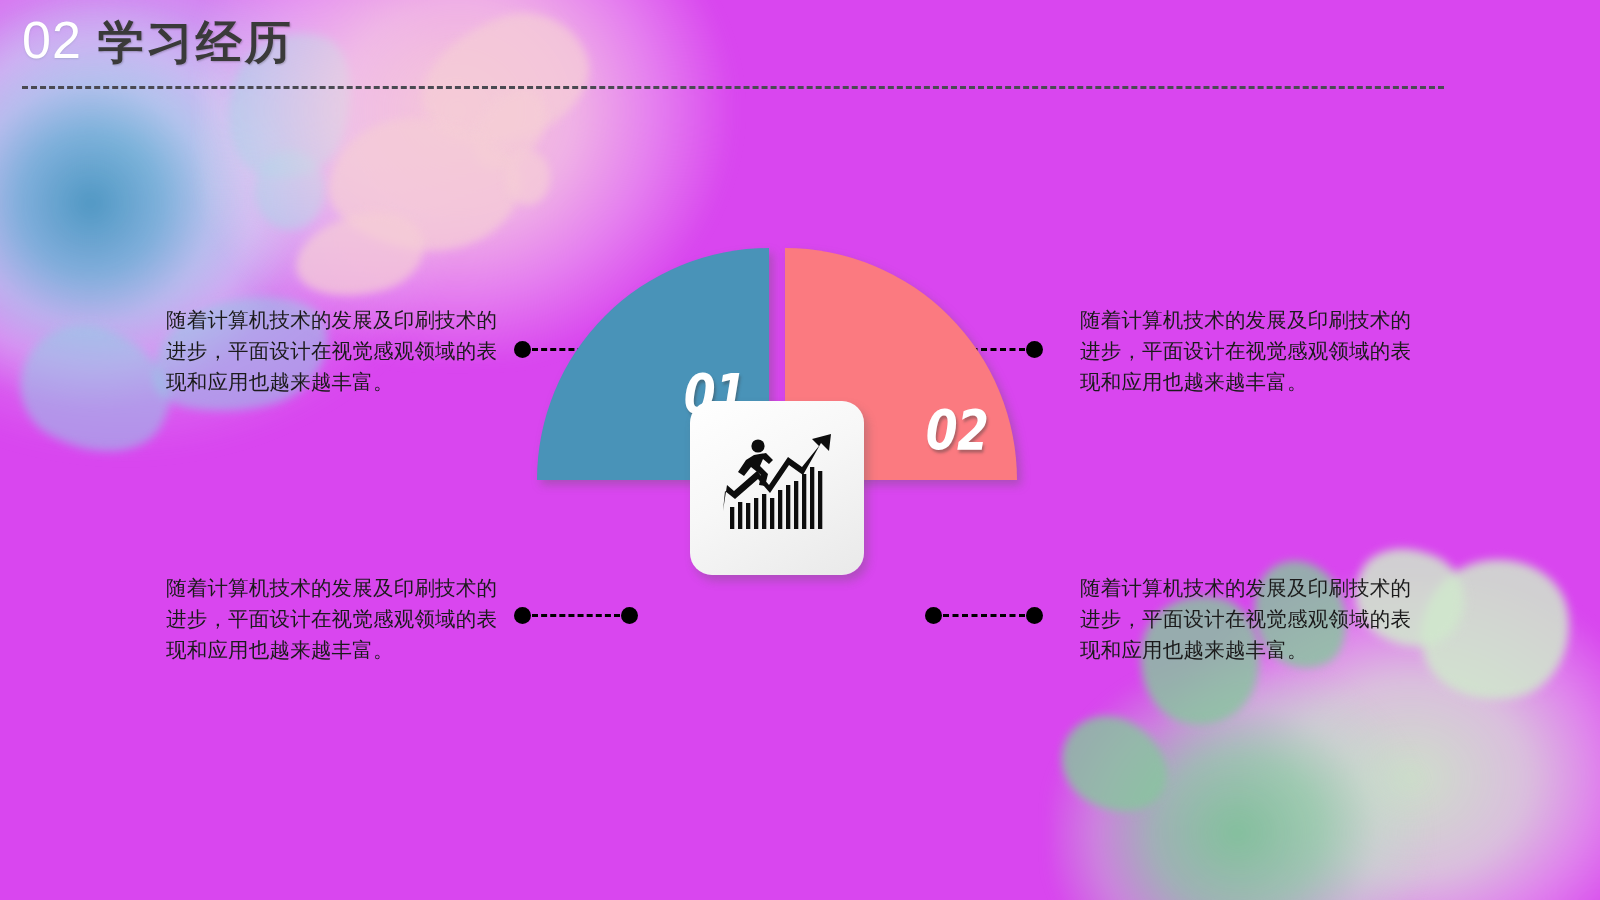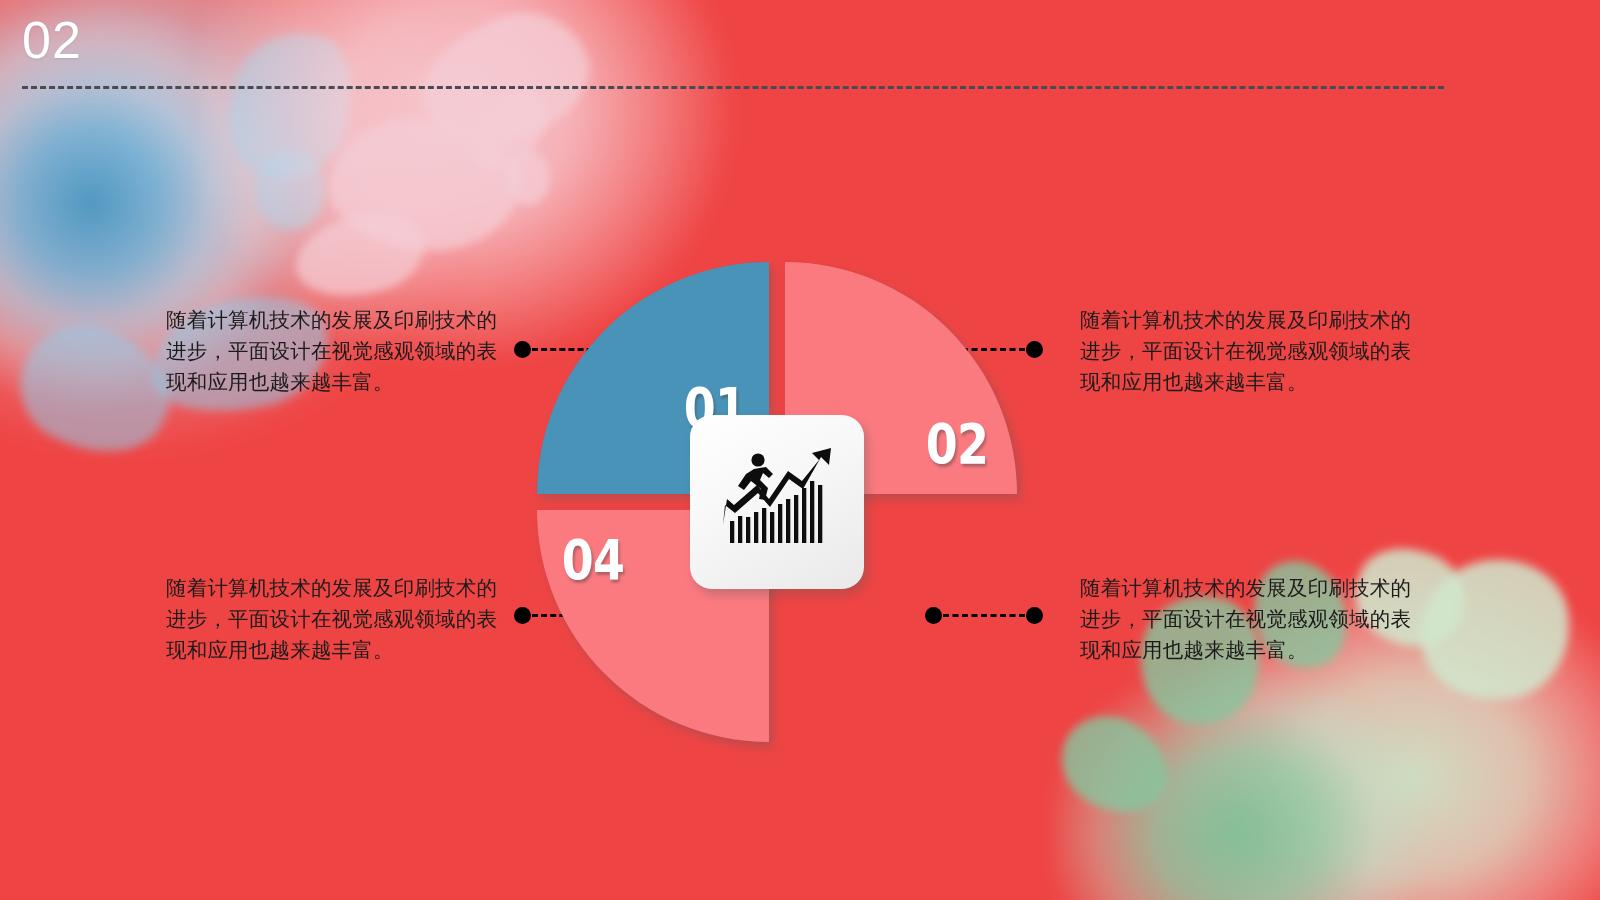--- a/index.html
+++ b/index.html
@@ -5,21 +5,21 @@
   html, body {
     margin: 0;
     padding: 0;
     background: #ffffff;
   }
   #slide {
     position: relative;
     width: 1600px;
     height: 900px;
     overflow: hidden;
-    background: #ef4444;
+    background: #d946ef;
     font-family: "Liberation Sans", "DejaVu Sans", sans-serif;
   }
 
   
   .bg-layer {
     position: absolute;
     inset: 0;
     pointer-events: none;
   }
   .splash {
@@ -167,23 +167,24 @@
     position: absolute;
     left: 22px; top: 86px;
     width: 1422px;
     height: 0;
     border-top: 3px dashed #4a4a52;
   }
 
   
   .diagram {
     position: absolute;
-    left: 537px; top: 262px;
+    left: 537px; top: 248px;
     width: 480px; height: 480px;
     z-index: 10;
+    font-style: italic;
   }
   .seg {
     position: absolute;
     width: 232px; height: 232px;
   }
   .seg-shape {
     position: absolute;
     inset: 0;
     filter: drop-shadow(4px 5px 5px rgba(90,90,90,0.35));
   }
@@ -290,20 +291,21 @@
     <div class="green-frag g1"></div>
     <div class="green-frag g2"></div>
     <div class="green-frag g3"></div>
     <div class="green-frag-light gl1"></div>
     <div class="green-frag-light gl2"></div>
   </div>
 
   <div class="header">
     <div class="title-row">
       <span class="title-num">02</span>
+      <span class="title-text">学习经历</span>
     </div>
     <div class="title-rule"></div>
   </div>
 
   <div class="connector" id="conn-tl">
     <span class="dot"></span>
     <span class="dash"></span>
     <span class="dot"></span>
   </div>
   <div class="connector" id="conn-tr">
@@ -332,26 +334,20 @@
     </div>
 
     <div class="seg" id="seg02">
       <svg class="seg-shape" viewBox="0 0 232 232">
         <path d="M0,0 A232,232 0 0 1 232,232 L0,232 Z" fill="#fb7a80"></path>
       </svg>
       <span class="seg-num">02</span>
     </div>
 
 
-    <div class="seg" id="seg04">
-      <svg class="seg-shape" viewBox="0 0 232 232">
-        <path d="M232,0 L232,232 A232,232 0 0 1 0,0 Z" fill="#fb7a80"></path>
-      </svg>
-      <span class="seg-num">04</span>
-    </div>
 
     <div class="center-tile">
       <svg class="center-icon" viewBox="0 0 128 118">
         <g fill="#0d0d0d">
 
           <rect x="17" y="78" width="4.3" height="22"></rect>
           <rect x="25" y="73" width="4.3" height="27"></rect>
           <rect x="33" y="74" width="4.3" height="26"></rect>
           <rect x="41" y="69" width="4.3" height="31"></rect>
           <rect x="49" y="65" width="4.3" height="35"></rect>

